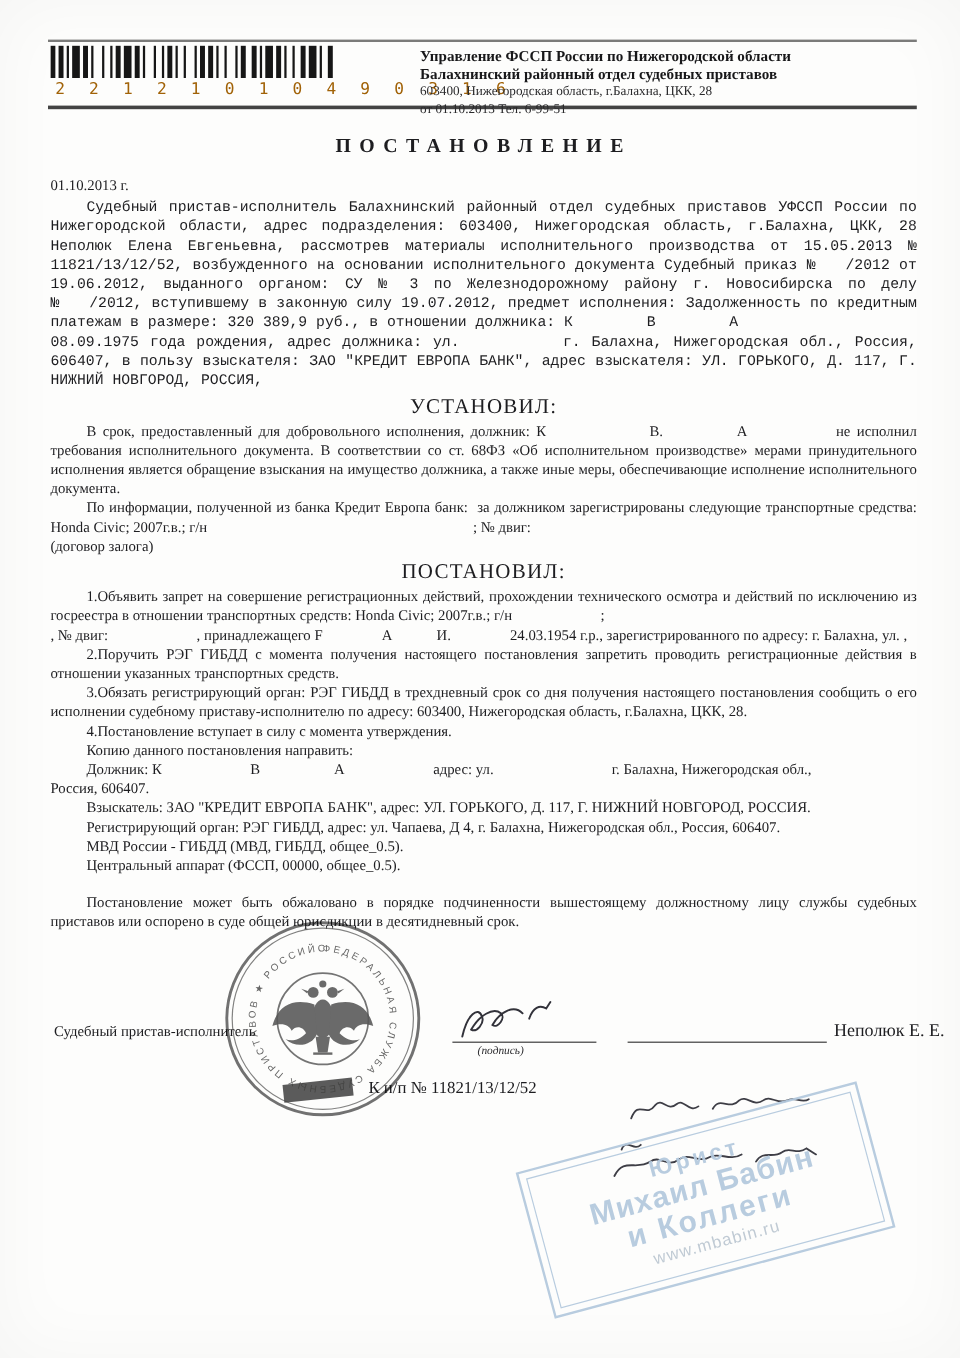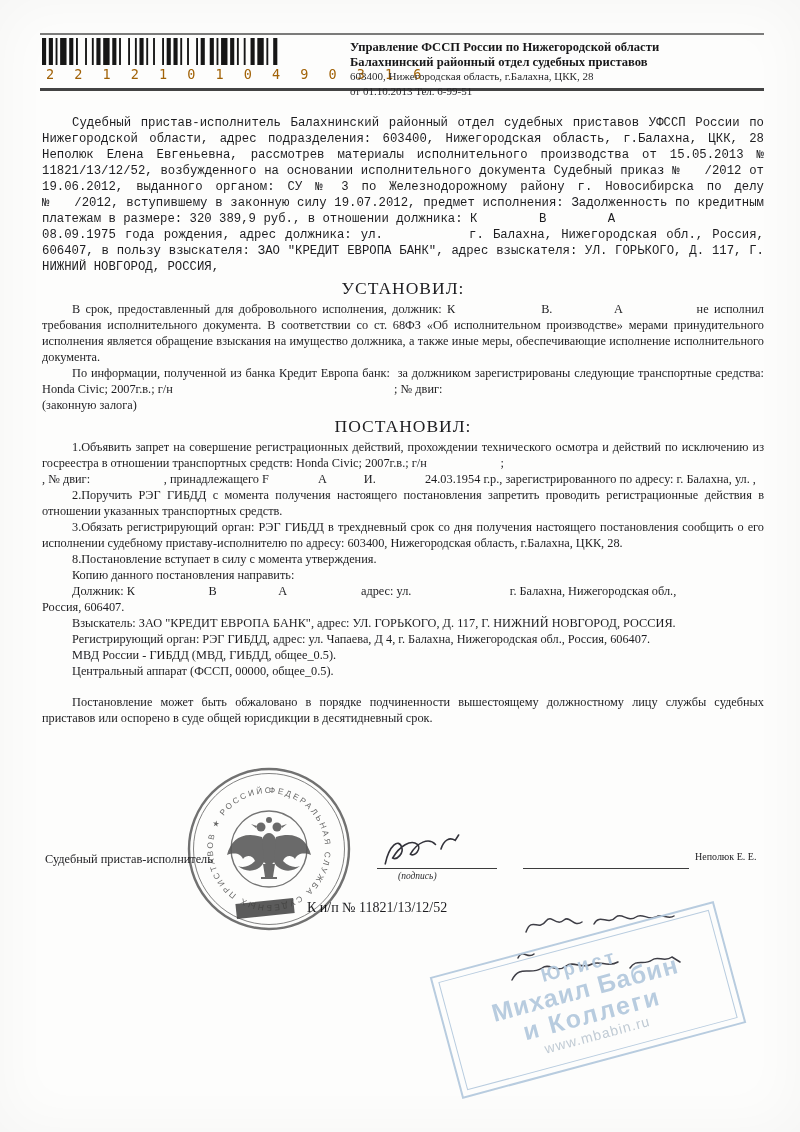--- a/index.html
+++ b/index.html
@@ -29,21 +29,21 @@
   .intro{margin-top:3px;font-family:Liberation Mono, monospace;}
   .h-center{margin:3px 0 2px;text-align:center;font-size:17.5px;font-weight:400;
      letter-spacing:1px;white-space:nowrap;text-indent:0;}
   .appeal{margin-top:15px;}
   
   .sp-label{left:45px;top:852px;font-size:12.3px;}
   .sigline1{left:377px;top:868px;width:120px;height:1px;background:#3c3c3c;}
   .sigline2{left:523px;top:868px;width:166px;height:1px;background:#3c3c3c;}
   .sig-caption{left:398px;top:871px;width:80px;text-align:left;
      font-style:italic;font-size:9.5px;color:#2b2b2e;}
-  .sig-name{left:695px;top:851px;font-size:10px;}
+  .sig-name{left:695px;top:851px;font-size:15px;}
   .case-ref{left:307px;top:900px;font-size:14px;}
   
   .seal{left:183px;top:763px;width:172px;height:172px;mix-blend-mode:multiply;opacity:.86;}
   
   .sig-scribble{left:378px;top:834px;transform:rotate(-6deg);}
   
   .handwriting{left:498px;top:910px;}
   
   .stamp{left:441px;top:937px;width:290px;height:122px;transform:rotate(-15deg);
      border:2px solid #b5cade;display:flex;align-items:center;justify-content:center;
@@ -105,35 +105,37 @@
   <div class="abs barcode-digits">2 2 1 2 1 0 1 0 4 9 0 3 1 6</div>
 
   <div class="abs letterhead">
     <div class="lh-bold">Управление ФССП России по Нижегородской области</div>
     <div class="lh-bold">Балахнинский районный отдел судебных приставов</div>
     <div class="lh-small">603400, Нижегородская область, г.Балахна, ЦКК, 28</div>
     <div class="lh-small">от 01.10.2013 Тел. 6-99-51</div>
   </div>
 
   <div class="abs col">
+    <p class="title">ПОСТАНОВЛЕНИЕ</p>
+    <p class="docdate">01.10.2013 г.</p>
 
     <p class="p intro">Судебный пристав-исполнитель Балахнинский районный отдел судебных приставов УФССП России по Нижегородской области, адрес подразделения: 603400, Нижегородская область, г.Балахна, ЦКК, 28 Неполюк Елена Евгеньевна, рассмотрев материалы исполнительного производства от 15.05.2013 № 11821/13/12/52, возбужденного на основании исполнительного документа Судебный приказ №  /2012 от 19.06.2012, выданного органом: СУ № 3 по Железнодорожному району г. Новосибирска по делу №  /2012, вступившему в законную силу 19.07.2012, предмет исполнения: Задолженность по кредитным платежам в размере: 320 389,9 руб., в отношении должника: К     В     А   
 08.09.1975 года рождения, адрес должника: ул.       г. Балахна, Нижегородская обл., Россия, 606407, в пользу взыскателя: ЗАО "КРЕДИТ ЕВРОПА БАНК", адрес взыскателя: УЛ. ГОРЬКОГО, Д. 117, Г. НИЖНИЙ НОВГОРОД, РОССИЯ,</p>
 
     <p class="h-center">УСТАНОВИЛ:</p>
     <p class="p">В срок, предоставленный для добровольного исполнения, должник: К       В.     А      не исполнил требования исполнительного документа. В соответствии со ст. 68ФЗ «Об исполнительном производстве» мерами принудительного исполнения является обращение взыскания на имущество должника, а также иные меры, обеспечивающие исполнение исполнительного документа.</p>
     <p class="p">По информации, полученной из банка Кредит Европа банк:  за должником зарегистрированы следующие транспортные средства: Honda Civic; 2007г.в.; г/н                  ; № двиг:</p>
-    <p class="p noindent">(законную залога)</p>
+    <p class="p noindent">(договор залога)</p>
 
     <p class="h-center">ПОСТАНОВИЛ:</p>
     <p class="p">1.Объявить запрет на совершение регистрационных действий, прохождении технического осмотра и действий по исключению из госреестра в отношении транспортных средств: Honda Civic; 2007г.в.; г/н      ;
 , № двиг:      , принадлежащего F    А   И.    24.03.1954 г.р., зарегистрированного по адресу: г. Балахна, ул. ,</p>
     <p class="p">2.Поручить РЭГ ГИБДД с момента получения настоящего постановления запретить проводить регистрационные действия в отношении указанных транспортных средств.</p>
     <p class="p">3.Обязать регистрирующий орган: РЭГ ГИБДД в трехдневный срок со дня получения настоящего постановления сообщить о его исполнении судебному приставу-исполнителю по адресу: 603400, Нижегородская область, г.Балахна, ЦКК, 28.</p>
-    <p class="p">8.Постановление вступает в силу с момента утверждения.</p>
+    <p class="p">4.Постановление вступает в силу с момента утверждения.</p>
     <p class="p">Копию данного постановления направить:</p>
     <p class="p">Должник: К      В     А      адрес: ул.        г. Балахна, Нижегородская обл.,
 Россия, 606407.</p>
     <p class="p">Взыскатель: ЗАО "КРЕДИТ ЕВРОПА БАНК", адрес: УЛ. ГОРЬКОГО, Д. 117, Г. НИЖНИЙ НОВГОРОД, РОССИЯ.</p>
     <p class="p">Регистрирующий орган: РЭГ ГИБДД, адрес: ул. Чапаева, Д 4, г. Балахна, Нижегородская обл., Россия, 606407.</p>
     <p class="p">МВД России - ГИБДД (МВД, ГИБДД, общее_0.5).</p>
     <p class="p">Центральный аппарат (ФССП, 00000, общее_0.5).</p>
 
     <p class="p appeal">Постановление может быть обжаловано в порядке подчиненности вышестоящему должностному лицу службы судебных приставов или оспорено в суде общей юрисдикции в десятидневный срок.</p>
   </div>

